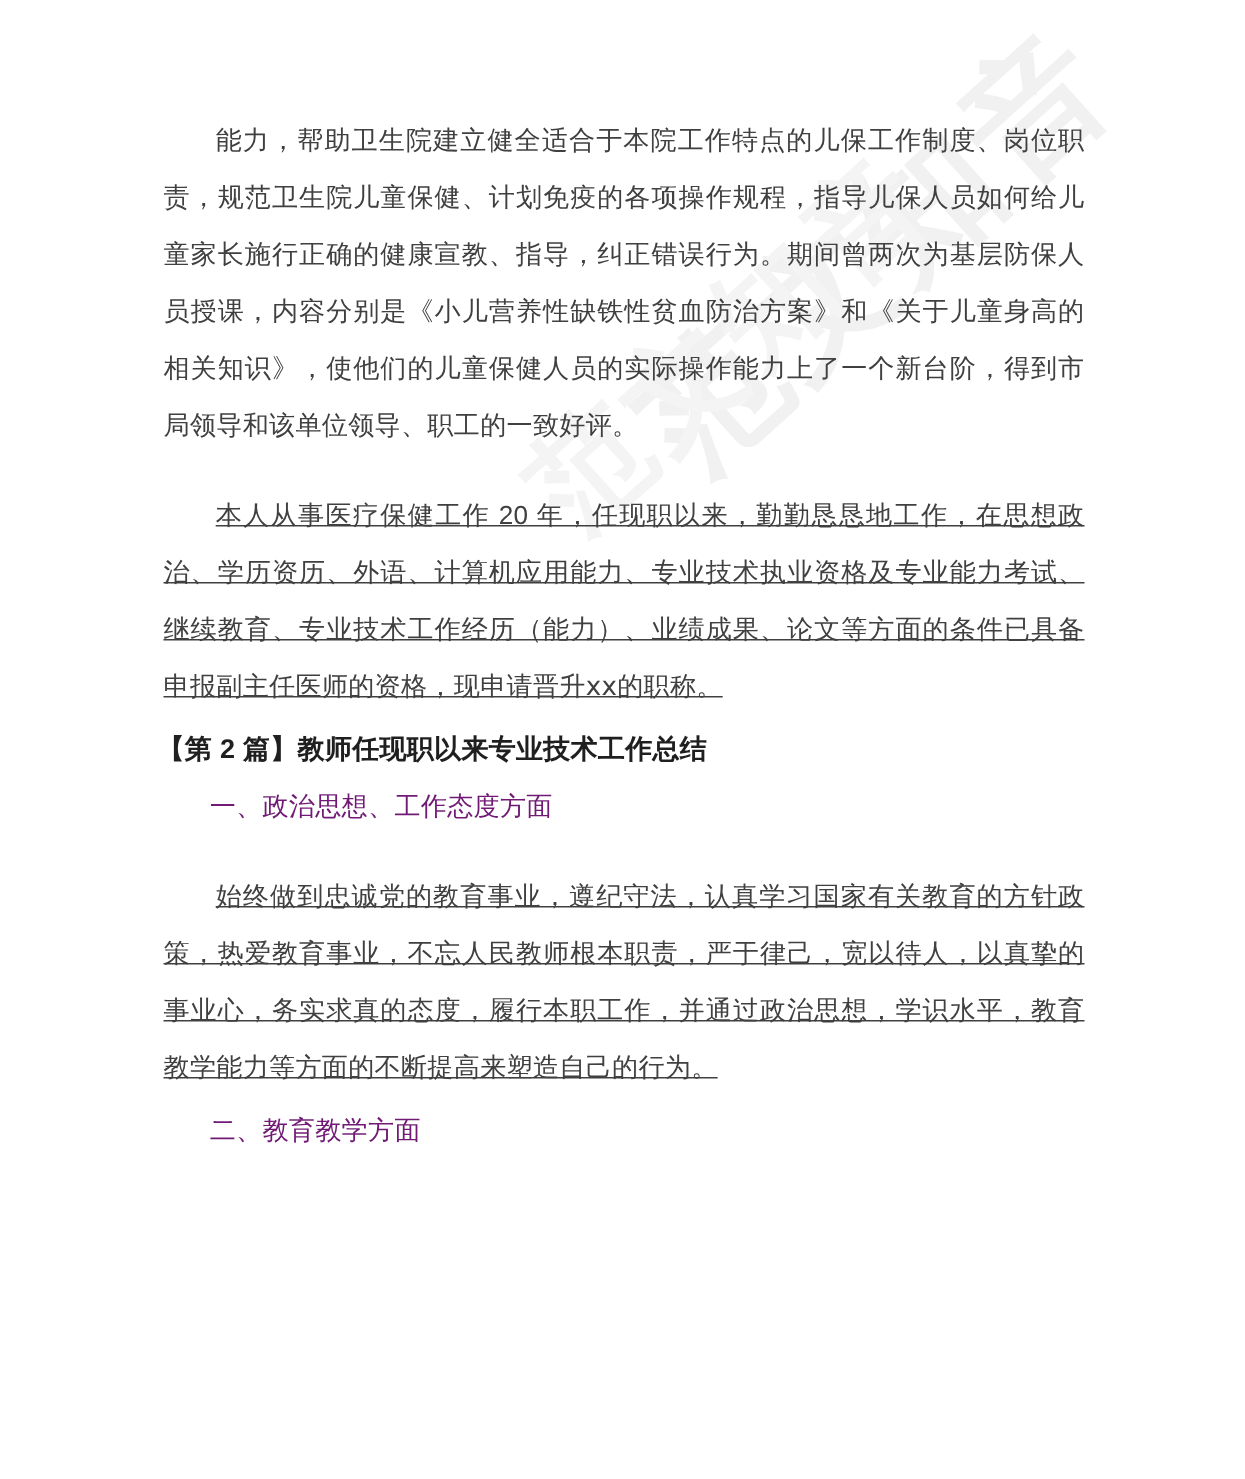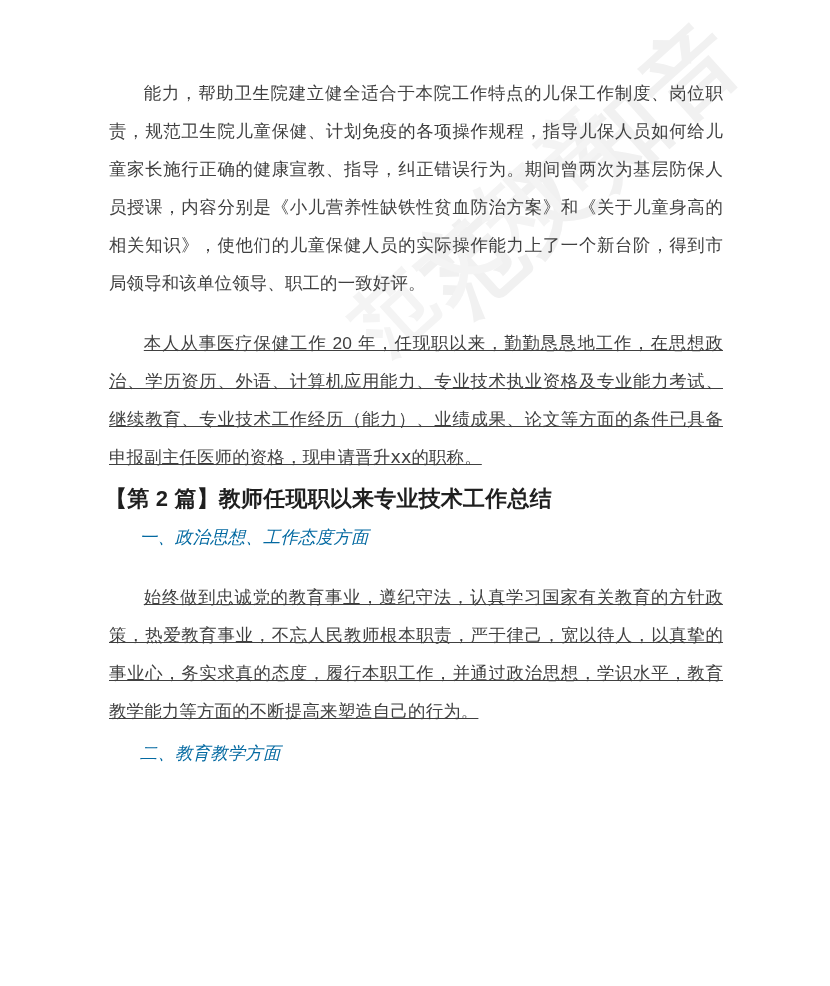--- a/index.html
+++ b/index.html
@@ -74,34 +74,33 @@
   .para.indent {
     text-indent: 2em;
   }
   .para.gap {
     margin-top: 22px;
     text-decoration: underline;
   }
   .heading {
     margin: 0;
     color: #1f1f1f;
-    font-size: 22px;
+    font-size: 18px;
     line-height: 38px;
     font-weight: 700;
     letter-spacing: 0.2px;
   }
   .section-heading {
     margin: 0;
-    color: #0369a1;
+    color: #701a75;
     font-size: 17.4px;
     line-height: 38px;
     font-weight: 400;
     text-indent: 2em;
     letter-spacing: 0.2px;
-    font-style: italic;
   }
 </style>
 </head>
 <body>
 
 <div class="page">
 
   <div class="watermark-layer">
     <div class="watermark wm-a">范文知音</div>
     <div class="watermark wm-b">范文知音</div>

